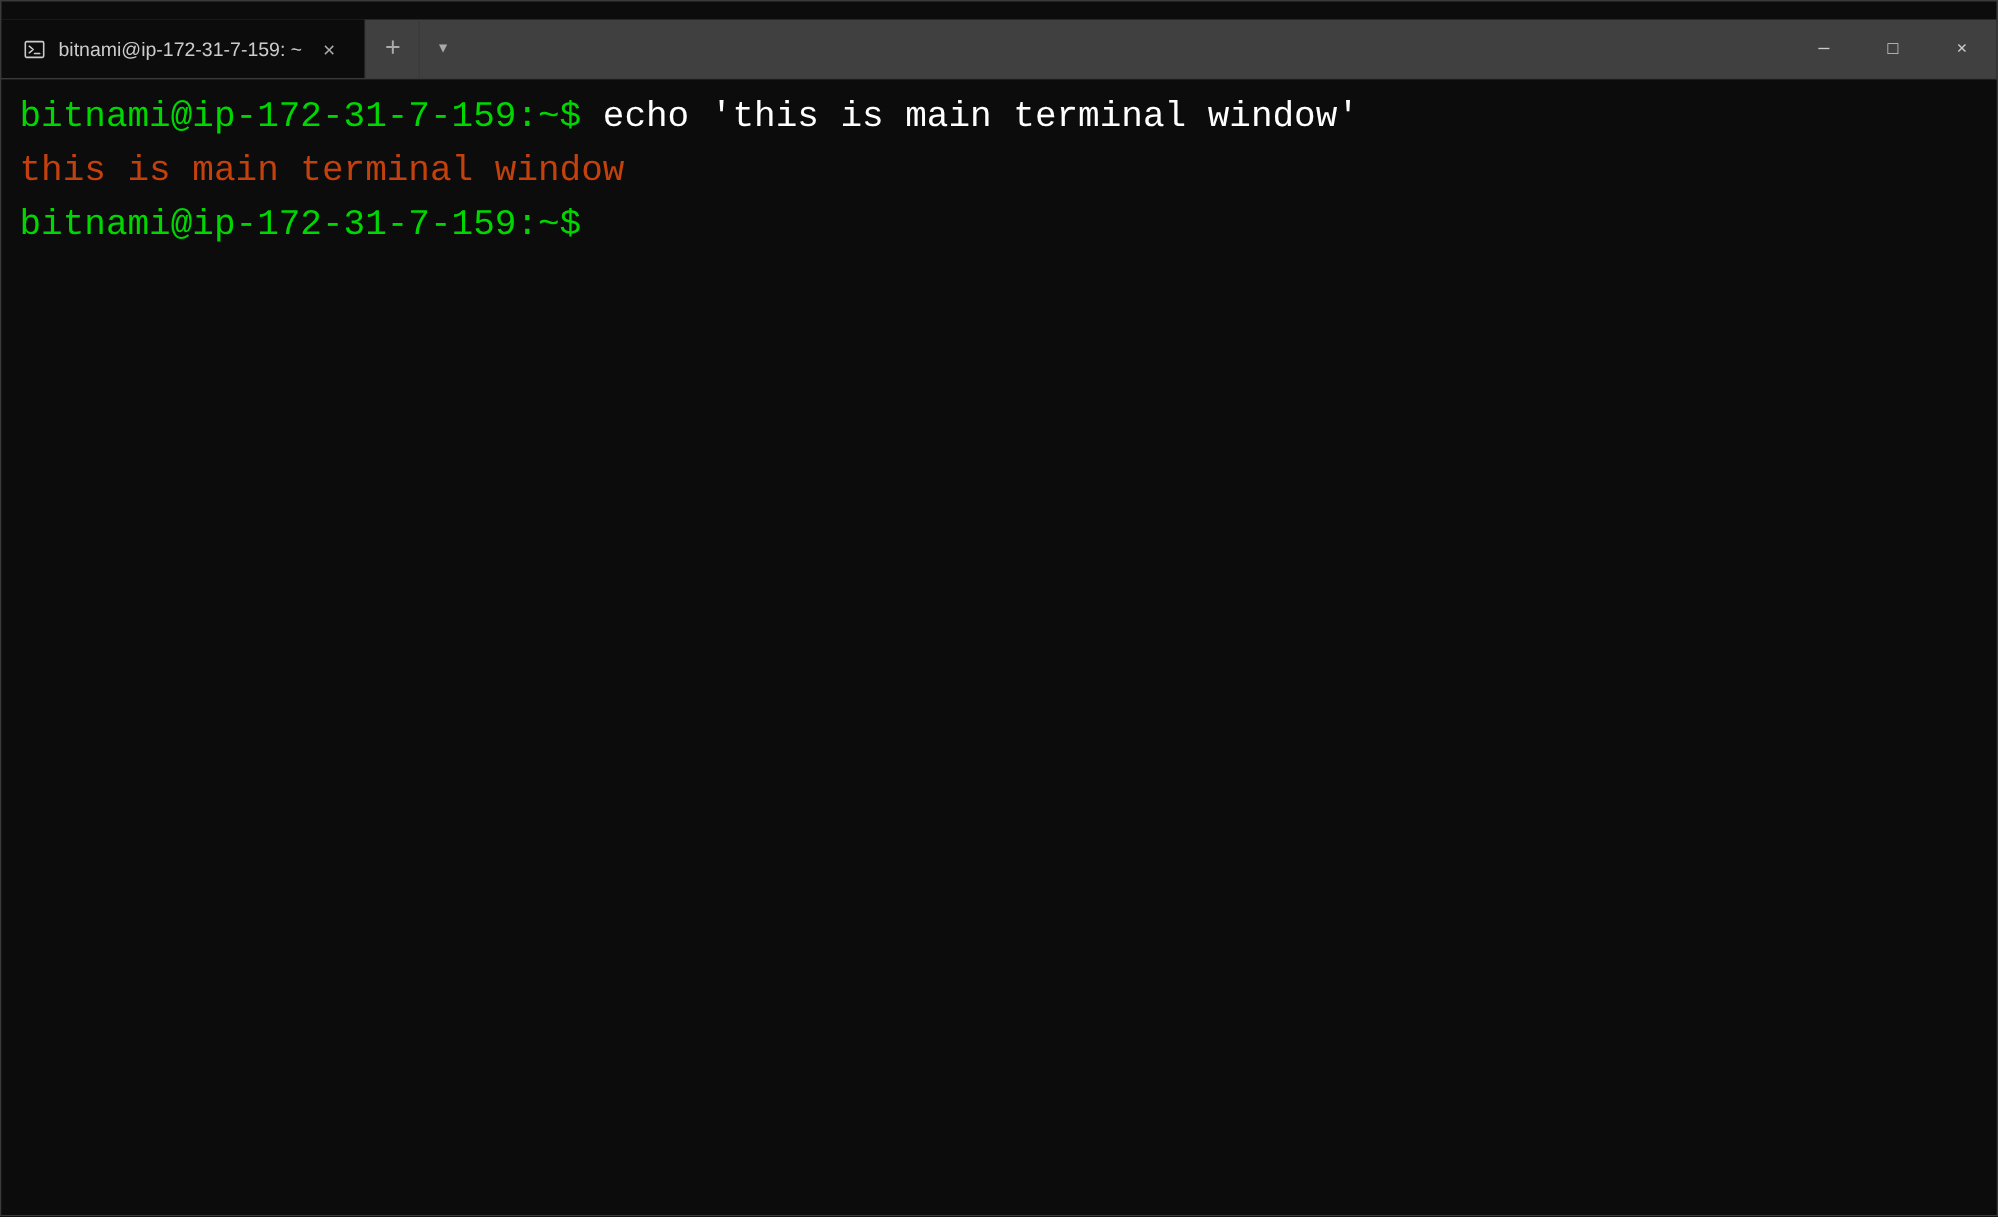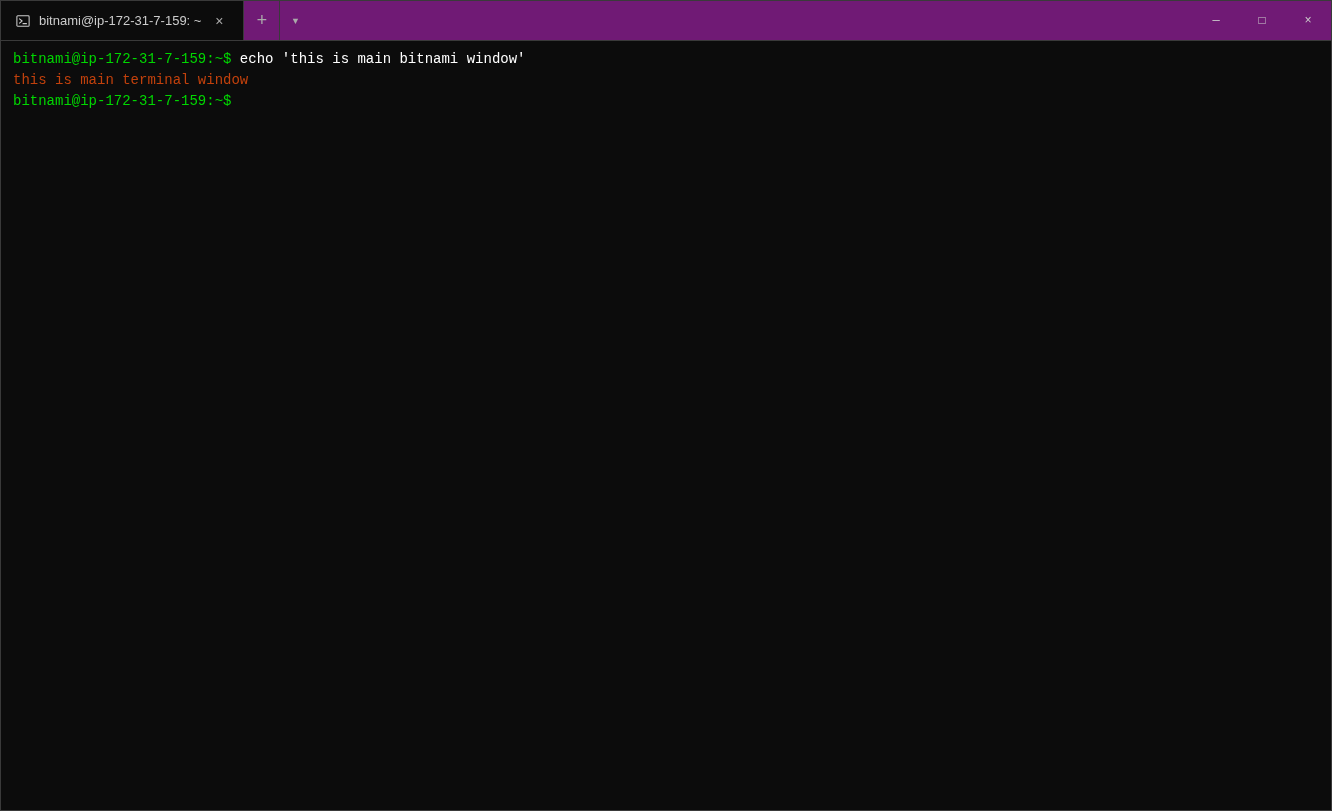--- a/index.html
+++ b/index.html
@@ -19,26 +19,27 @@
     .window {
       width: 1332px;
       height: 811px;
       background: #0c0c0c;
       display: flex;
       flex-direction: column;
       border: 1px solid #3a3a3a;
     }
 
     .title-bar {
-      background: #701a75;
+      background: #404040;
       height: 40px;
       display: flex;
       align-items: center;
       flex-shrink: 0;
       border-bottom: 1px solid #3a3a3a;
+      margin-top: 12px;
     }
 
     .tab-area {
       display: flex;
       align-items: center;
       flex: 1;
       height: 100%;
     }
 
     .tab {
@@ -131,21 +132,21 @@
       font-size: 12px;
       cursor: pointer;
     }
 
     .terminal-body {
       flex: 1;
       background: #0c0c0c;
       padding: 8px 12px;
       overflow-y: auto;
       color: #fff;
-      font-size: 14px;
+      font-size: 24px;
       line-height: 1.5;
       font-family: 'Courier New', Courier, monospace;
     }
 
     .line {
       display: flex;
       flex-wrap: wrap;
       white-space: pre;
     }
 
@@ -194,21 +195,21 @@
         <span>□</span>
       </div>
       <div class="win-btn close">
         <span>×</span>
       </div>
     </div>
   </div>
 
   <div class="terminal-body">
     <div class="line">
-      <span class="prompt">bitnami@ip-172-31-7-159:~$</span><span class="command-text"> echo 'this is main bitnami window'</span>
+      <span class="prompt">bitnami@ip-172-31-7-159:~$</span><span class="command-text"> echo 'this is main terminal window'</span>
     </div>
     <div class="line">
       <span class="output-text">this is main terminal window</span>
     </div>
     <div class="line">
       <span class="prompt">bitnami@ip-172-31-7-159:~$</span><span class="command-text"> </span>
     </div>
   </div>
 </div>
 

